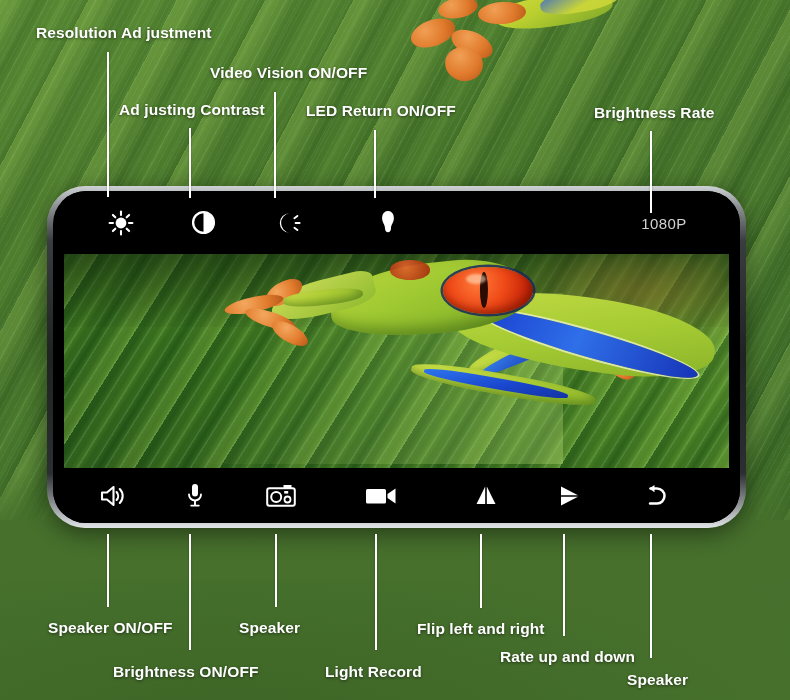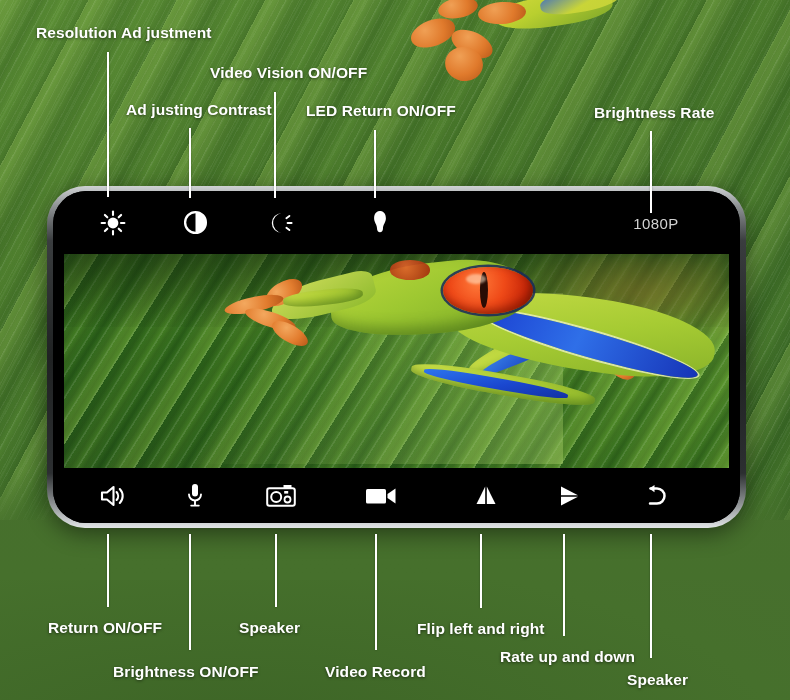--- a/index.html
+++ b/index.html
@@ -67,21 +67,21 @@
     background:linear-gradient(180deg,#cfd2d4 0%,#8d9193 6%,#3a3d3f 16%,#202223 50%,#2c2f31 84%,#9a9ea0 94%,#e2e5e7 100%);
     padding:5px 6px;
     box-shadow:0 6px 22px rgba(0,0,0,.45);
   }
   .device-inner {
     position:relative; width:100%; height:100%;
     border-radius:33px; background:#000; overflow:hidden;
   }
 
   .topbar {
-    position:absolute; left:0; right:0; top:0; height:63px;
+    position:absolute; left:8px; right:0; top:0; height:63px;
     background:#000;
   }
   .bottombar {
     position:absolute; left:0; right:0; bottom:0; height:55px;
     background:#000;
   }
   .screen {
     position:absolute; left:11px; right:11px; top:63px; bottom:55px;
     overflow:hidden; background:#1d3a12;
   }
@@ -227,21 +227,21 @@
   <div class="toe" style="left:20px;top:28px;width:46px;height:26px;transform:rotate(-20deg);"></div>
   <div class="toe" style="left:48px;top:6px;width:40px;height:20px;transform:rotate(-10deg);"></div>
   <div class="toe" style="left:60px;top:40px;width:44px;height:24px;transform:rotate(25deg);"></div>
   <div class="toe" style="left:55px;top:55px;width:38px;height:34px;transform:rotate(12deg);"></div>
   <div class="toe" style="left:88px;top:10px;width:48px;height:22px;transform:rotate(-4deg);"></div>
 </div>
 
 <div class="callout" style="left:36px;top:24px;">Resolution Ad justment</div>
 <div class="vline" style="left:107px;top:52px;height:145px;"></div>
 
-<div class="callout" style="left:126px;top:101px;text-align:right;">Ad justing Contrast</div>
+<div class="callout" style="left:119px;top:101px;text-align:right;">Ad justing Contrast</div>
 <div class="vline" style="left:189px;top:128px;height:70px;"></div>
 
 <div class="callout" style="left:210px;top:64px;">Video Vision ON/OFF</div>
 <div class="vline" style="left:274px;top:92px;height:106px;"></div>
 
 <div class="callout" style="left:306px;top:102px;">LED Return ON/OFF</div>
 <div class="vline" style="left:374px;top:130px;height:68px;"></div>
 
 <div class="callout" style="left:594px;top:104px;">Brightness Rate</div>
 <div class="vline" style="left:650px;top:131px;height:82px;"></div>
@@ -397,30 +397,30 @@
             <path d="M11.5 1 L6.2 4.6 L11.5 8.2 Z" fill="#fff"></path>
           </svg>
         </div>
       </div>
     </div>
 
   </div>
 </div>
 
 <div class="vline" style="left:107px;top:534px;height:73px;"></div>
-<div class="callout" style="left:48px;top:619px;">Return ON/OFF</div>
+<div class="callout" style="left:48px;top:619px;">Speaker ON/OFF</div>
 
 <div class="vline" style="left:189px;top:534px;height:116px;"></div>
 <div class="callout" style="left:113px;top:663px;">Brightness ON/OFF</div>
 
 <div class="vline" style="left:275px;top:534px;height:73px;"></div>
 <div class="callout" style="left:239px;top:619px;">Speaker</div>
 
 <div class="vline" style="left:375px;top:534px;height:116px;"></div>
-<div class="callout" style="left:325px;top:663px;">Video Record</div>
+<div class="callout" style="left:325px;top:663px;">Light Record</div>
 
 <div class="vline" style="left:480px;top:534px;height:74px;"></div>
 <div class="callout" style="left:417px;top:620px;">Flip left and right</div>
 
 <div class="vline" style="left:563px;top:534px;height:102px;"></div>
 <div class="callout" style="left:500px;top:648px;">Rate up and down</div>
 
 <div class="vline" style="left:650px;top:534px;height:124px;"></div>
 <div class="callout" style="left:627px;top:671px;">Speaker</div>
 

